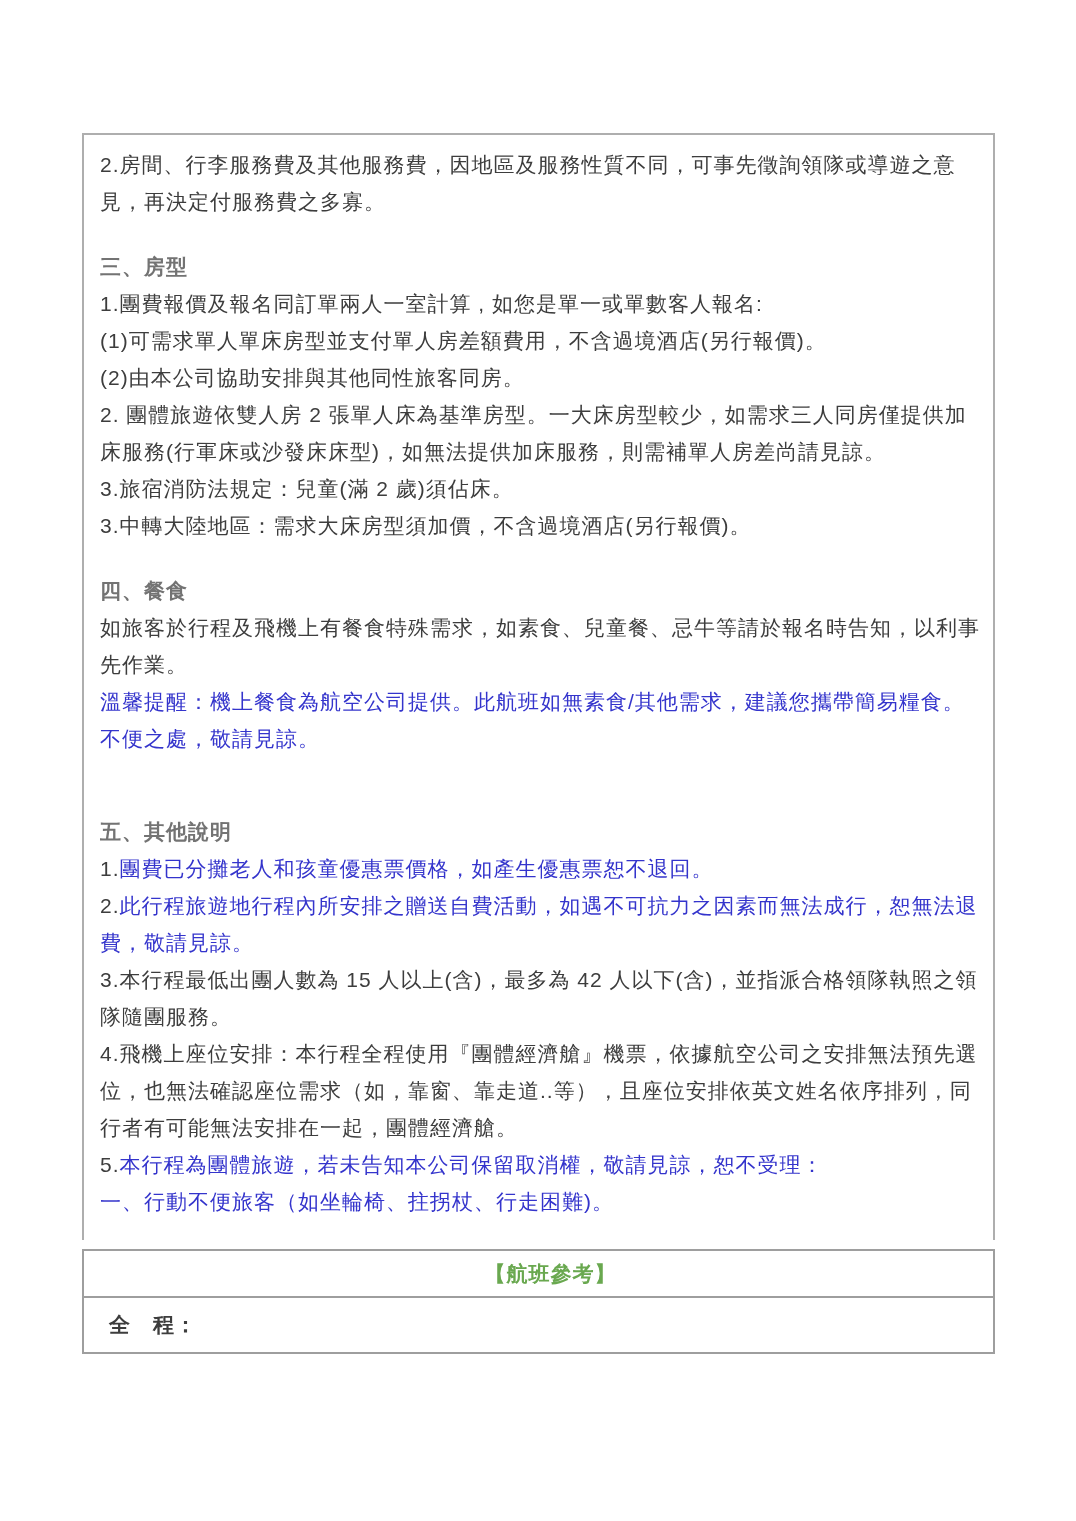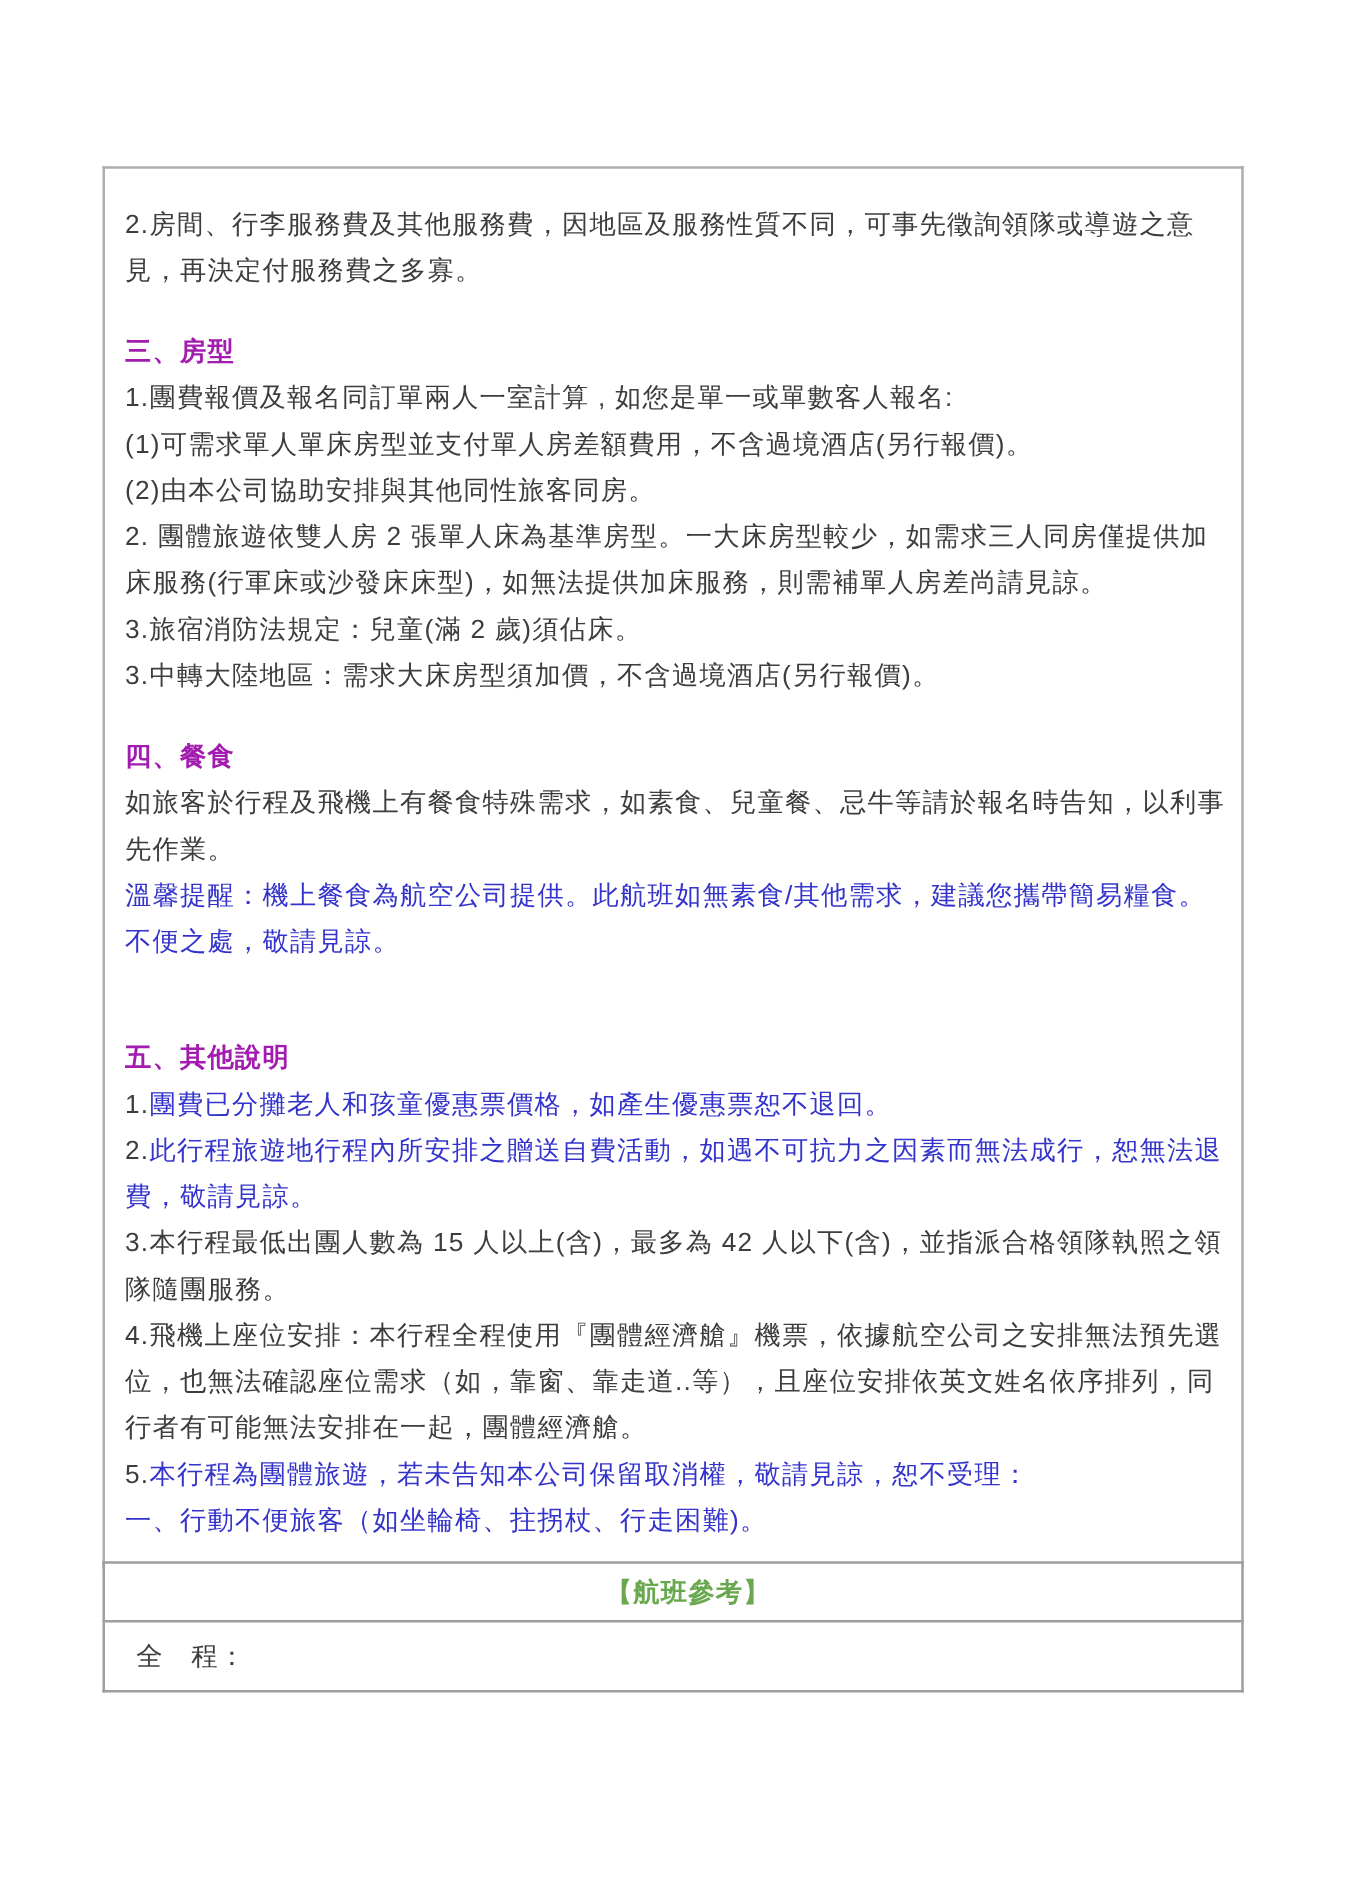--- a/index.html
+++ b/index.html
@@ -16,34 +16,34 @@
     color: #3d3d3d;
   }
   .content-box {
     position: absolute;
     left: 82px;
     top: 133px;
     width: 913px;
     box-sizing: border-box;
     border: 2px solid #aeaeae;
     border-bottom: none;
-    padding: 26px 14px 20px 16px;
+    padding: 11px 14px 20px 16px;
     background: #ffffff;
   }
   .line {
     height: 37px;
     line-height: 37px;
     font-size: 21px;
     letter-spacing: 1px;
     white-space: nowrap;
     overflow: hidden;
   }
   .heading {
     font-weight: bold;
-    color: #a21caf;
+    color: #737373;
   }
   .blue { color: #3434cc; }
   .gap { height: 28px; }
   .flight-table {
     position: absolute;
     left: 82px;
     top: 1249px;
     width: 913px;
     border-collapse: collapse;
     table-layout: fixed;
@@ -63,20 +63,21 @@
     color: #69a84f;
   }
   .fl-route-cell {
     height: 52px;
     vertical-align: middle;
     padding-left: 16px;
     font-family: "Liberation Serif", "DejaVu Serif", serif;
     font-size: 21px;
     letter-spacing: 1px;
     color: #3d3d3d;
+    font-weight: bold;
   }
 </style>
 </head>
 <body>
 
 <div class="page">
 
   <div class="content-box">
 
     <div class="line">2.房間、行李服務費及其他服務費，因地區及服務性質不同，可事先徵詢領隊或導遊之意</div>

